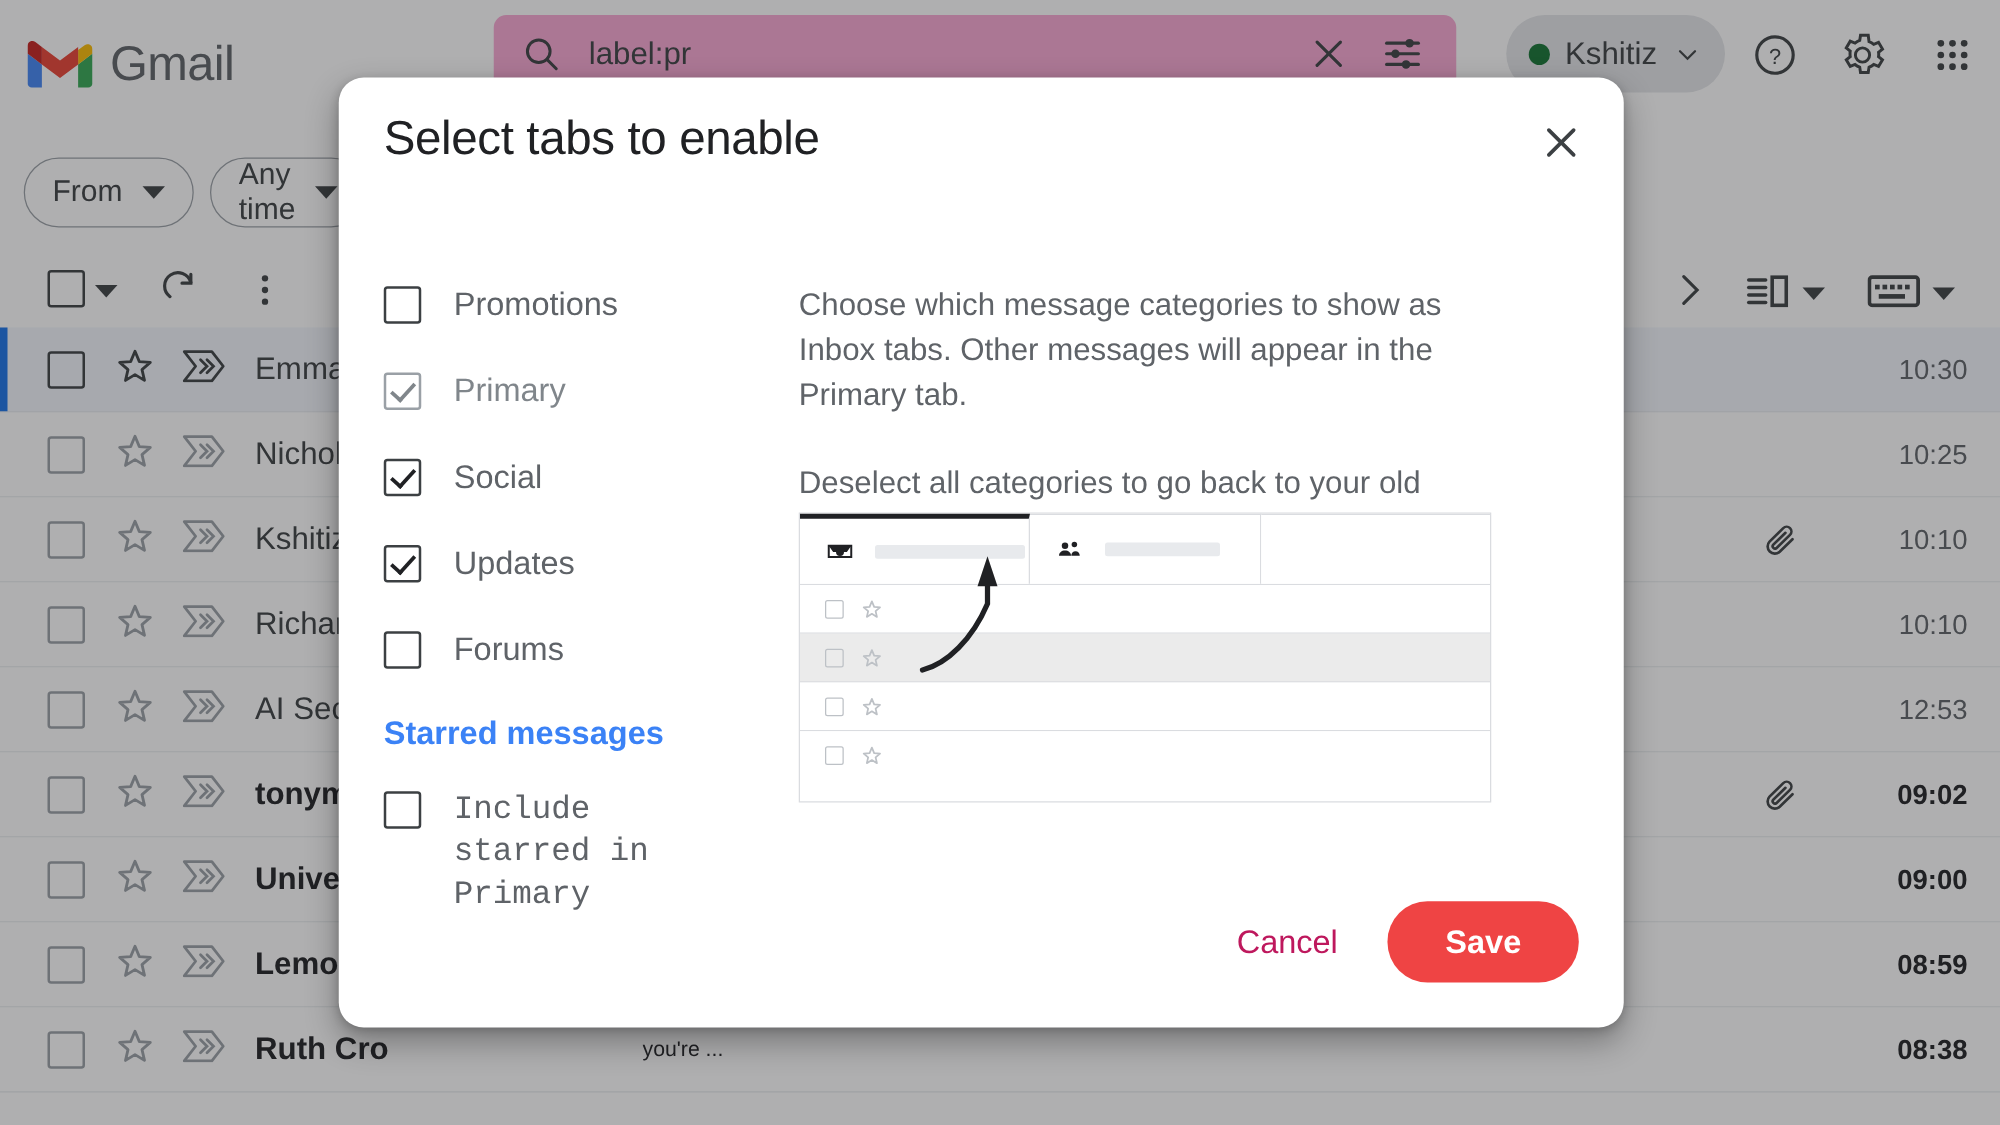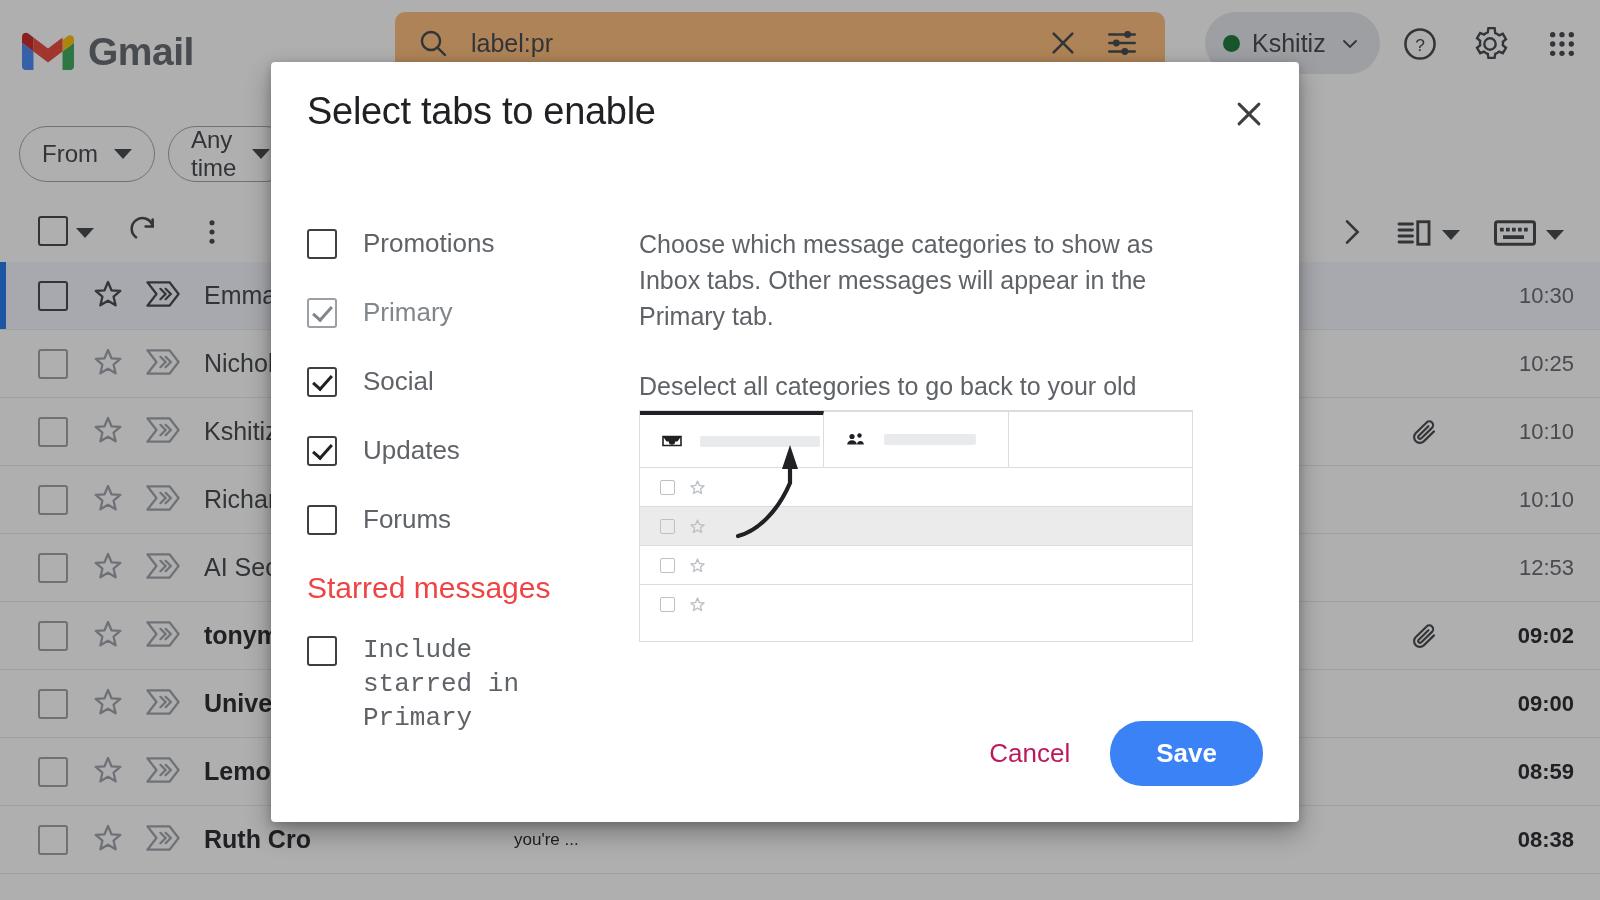--- a/index.html
+++ b/index.html
@@ -28,27 +28,27 @@
   .gm-header {
     position: absolute; left: 0; top: 0; width: 1600px; height: 104px;
     display: flex; align-items: center;
   }
   .gm-logo-wrap {
     display: flex; align-items: center; gap: 14px;
     margin-left: 22px; width: 300px;
   }
   .gm-logo { width: 52px; height: 40px; flex: none; }
   .gm-wordmark {
-    font-size: 39px; color: #5f6368; letter-spacing: -0.5px; font-weight: bold;
+    font-size: 39px; color: #5f6368; letter-spacing: -0.5px;
   }
 
   .search-bar {
     position: absolute; left: 395px; top: 12px;
     width: 770px; height: 62px;
-    background: #fdba74; border-radius: 10px;
+    background: #f9a8d4; border-radius: 10px;
     display: flex; align-items: center;
   }
   .search-icon { margin-left: 22px; margin-right: 22px; flex: none; }
   .search-text {
     flex: 1; font-size: 25px; color: #3c4043;
   }
   .search-x { margin-right: 26px; flex: none; cursor: pointer; }
   .search-tune { margin-right: 26px; flex: none; cursor: pointer; }
 
   .active-chip {
@@ -135,21 +135,21 @@
   .row-time {
     width: 120px; flex: none; text-align: right; margin-right: 26px;
     font-size: 22px; color: #5f6368;
   }
   .mail-row.unread .row-time { font-weight: bold; color: #202124; }
 
   
   .modal {
     position: absolute; left: 271px; top: 62px;
     width: 1028px; height: 760px;
-    background: #ffffff; border-radius: 4px;
+    background: #ffffff; border-radius: 20px;
     box-shadow: 0 11px 26px rgba(0,0,0,0.32), 0 2px 8px rgba(0,0,0,0.18);
     z-index: 100;
     padding-left: 45px;
   }
   .modal-title {
     position: absolute; left: 36px; top: 28px;
     font-size: 38px; color: #202124; letter-spacing: -0.3px;
   }
   .modal-close {
     position: absolute; right: 28px; top: 30px;
@@ -176,21 +176,21 @@
     content: ""; position: absolute;
     left: 8px; top: 2px; width: 8px; height: 16px;
     border: solid #202124; border-width: 0 3px 3px 0;
     transform: rotate(42deg);
   }
   .cb-box.checked.disabled::after { border-color: #80868b; }
   .cb-label { font-size: 26px; color: #5f6368; line-height: 34px; }
   .cb-label.disabled { color: #80868b; }
 
   .cb-section-title {
-    font-size: 30px; font-weight: normal; color: #ef4444;
+    font-size: 26px; font-weight: bold; color: #3b82f6;
     margin-top: 28px; margin-bottom: 28px;
   }
   .cb-item-wrap { max-width: 270px; font-family: Liberation Mono, monospace; }
 
   
   .desc-col { position: absolute; left: 368px; top: 56px; width: 570px; }
   .desc-p {
     font-size: 25px; color: #5f6368; line-height: 36px; margin-bottom: 34px;
   }
 
@@ -229,21 +229,21 @@
     position: absolute; right: 36px; bottom: 36px;
     display: flex; align-items: center; gap: 14px;
   }
   .btn-cancel {
     font-size: 26px; color: #be185d; background: transparent;
     border: none; padding: 14px 26px; border-radius: 26px; cursor: pointer;
     font-family: "Liberation Sans", sans-serif;
   }
   .btn-save {
     font-size: 26px; font-weight: bold; color: #ffffff;
-    background: #3b82f6; border: none;
+    background: #ef4444; border: none;
     padding: 17px 46px; border-radius: 32px; cursor: pointer;
     font-family: "Liberation Sans", sans-serif;
   }
 </style>
 </head>
 <body>
 
 <div id="root">
 
   <div class="gmail-bg">

